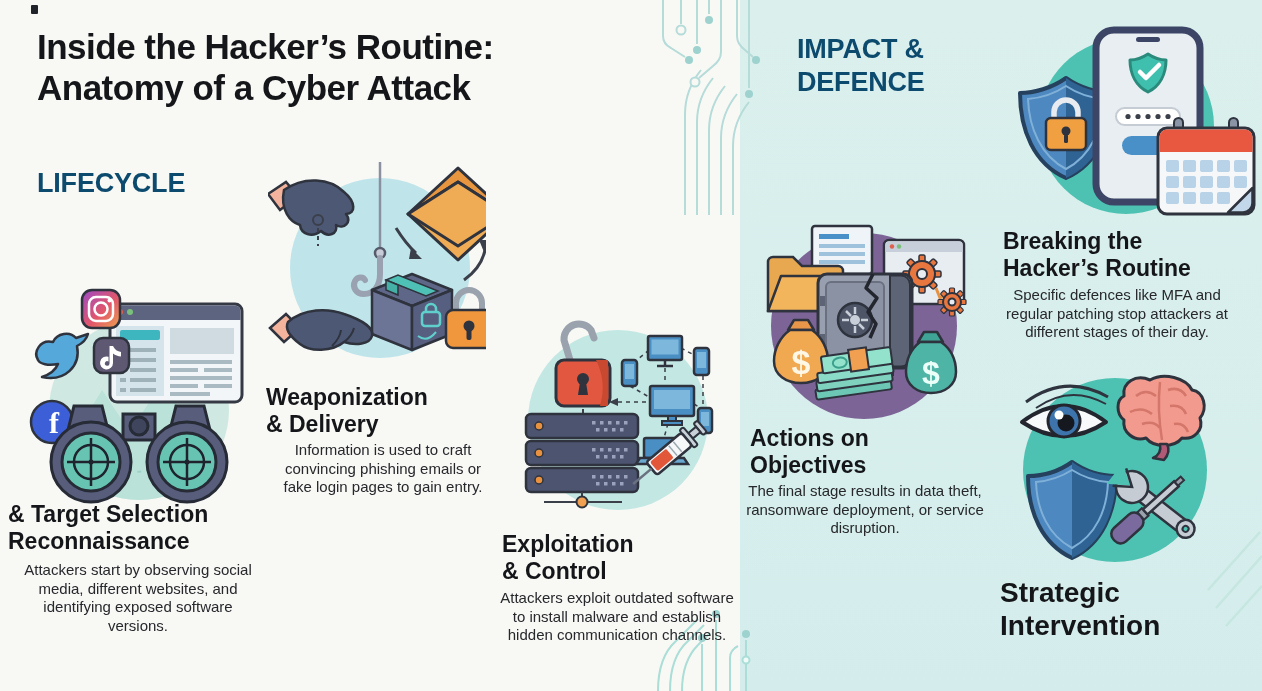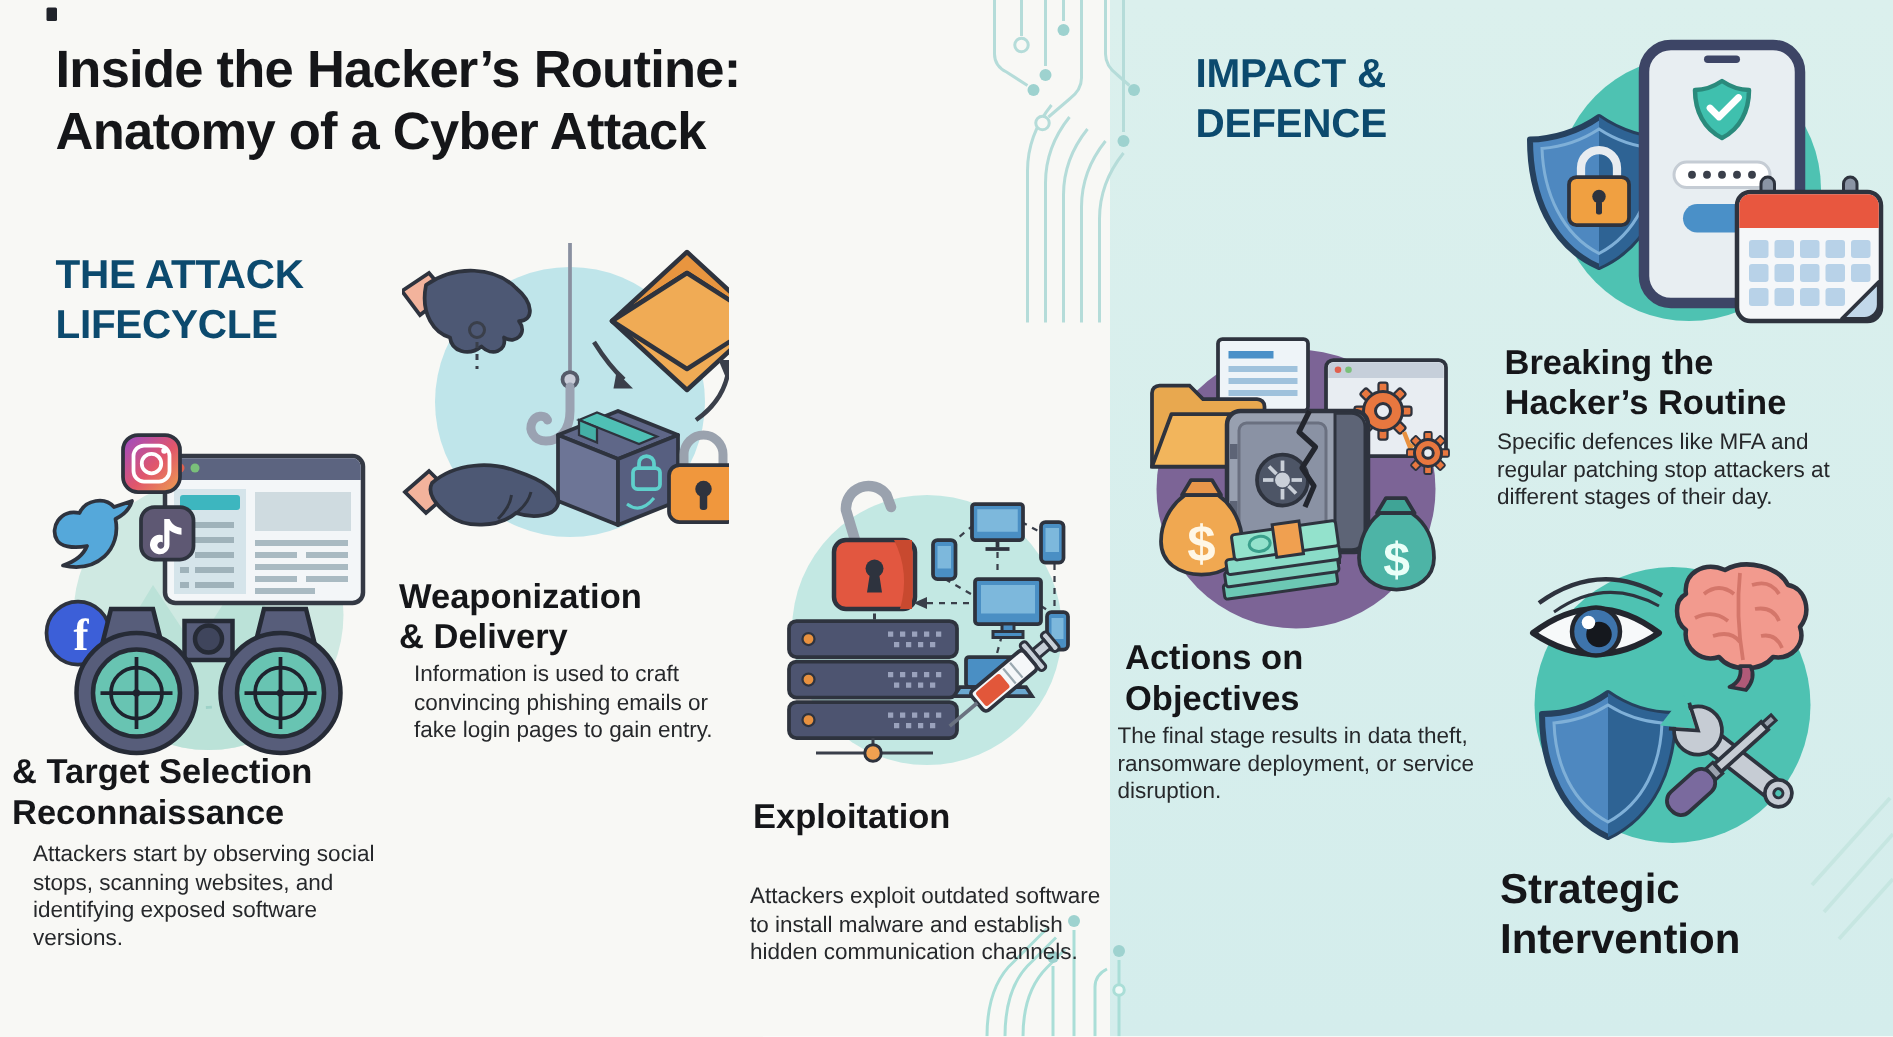--- a/index.html
+++ b/index.html
@@ -4,21 +4,21 @@
 <style>
   html,body{margin:0;padding:0;}
   .canvas{position:relative;width:1262px;height:691px;overflow:hidden;
           background:#f8f8f5;font-family:"Liberation Sans",sans-serif;color:#17181a;}
   .abs{position:absolute;}
   .panel-right{left:740px;top:0;width:522px;height:691px;
                background:linear-gradient(180deg,#dbf0ed 0%,#d4edec 100%);}
   .title{font-size:35px;line-height:1.17;font-weight:700;letter-spacing:-.5px;color:#151619;}
   .sec-h{font-size:27px;line-height:1.22;font-weight:700;letter-spacing:-.2px;color:#0c4a6e;}
   .hd{font-size:23px;line-height:1.18;font-weight:700;color:#151619;}
-  .bd{font-size:15px;line-height:1.24;color:#26282b;margin:0;}
+  .bd{font-size:15px;line-height:1.24;text-align:center;color:#26282b;margin:0;}
   svg{display:block;}
 </style>
 </head>
 <body>
 
 <div class="canvas">
 
   <div class="abs panel-right"></div>
 
   <svg class="abs" style="left:645px;top:0" width="130" height="215" viewBox="0 0 130 215">
@@ -70,21 +70,20 @@
   </svg>
 
   <div class="abs" style="left:31px;top:5px;width:7px;height:9px;background:#20232a;border-radius:1px"></div>
 
   <div class="abs title" style="left:37px;top:27px;width:650px">
     <div>Inside the Hacker’s Routine:</div>
     <div>Anatomy of a Cyber Attack</div>
   </div>
 
   <div class="abs sec-h" style="left:37px;top:167px;width:240px">
-    <div>THE ATTACK</div>
     <div>LIFECYCLE</div>
   </div>
 
   <div class="abs sec-h" style="left:797px;top:33px;width:220px">
     <div>IMPACT &amp;</div>
     <div>DEFENCE</div>
   </div>
 
   <svg class="abs" style="left:24px;top:282px" width="222" height="222" viewBox="0 0 222 222">
     <defs>
@@ -169,21 +168,21 @@
         <circle cx="143" cy="62" r="17"></circle>
           <path d="M143,38 V86 M119,62 H167"></path>
       </g>
       <circle cx="143" cy="62" r="2.5" fill="#1e232e" stroke="none"></circle>
     </g>
   </svg>
   <div class="abs hd" style="left:8px;top:501px;width:262px">
     <div>&amp; Target Selection</div>
     <div>Reconnaissance</div>
   </div>
-  <p class="abs bd" style="left:22px;top:561px;width:232px">Attackers start by observing social stops, scanning websites, and identifying exposed software versions.</p>
+  <p class="abs bd" style="left:22px;top:561px;width:232px">Attackers start by observing social media, different websites, and identifying exposed software versions.</p>
 
   <svg class="abs" style="left:268px;top:162px" width="218" height="218" viewBox="0 0 218 218">
     <circle cx="112" cy="106" r="90" fill="#bfe5ea"></circle>
     <line x1="112" y1="0" x2="112" y2="86" stroke="#8a90a0" stroke-width="2.5"></line>
     <g transform="translate(142,6)">
       <polygon points="48,0 98,46 48,14 -2,46" fill="#e8953f" stroke="#2e333e" stroke-width="3" stroke-linejoin="round"></polygon>
       <polygon points="-2,46 48,14 98,46 48,92" fill="#f0ab55" stroke="#2e333e" stroke-width="3" stroke-linejoin="round"></polygon>
       <path d="M-2,46 L48,78 L98,46" fill="none" stroke="#2e333e" stroke-width="3" stroke-linejoin="round"></path>
     </g>
     <g>
@@ -337,20 +336,21 @@
       <rect x="13" y="-3" width="5" height="23" rx="2" fill="#c8d0d8" stroke="#2e333e" stroke-width="2"></rect>
       <rect x="18" y="0" width="46" height="17" rx="3" fill="#f5f7f9" stroke="#2e333e" stroke-width="2.5"></rect>
       <rect x="40" y="2.5" width="21" height="12" rx="2" fill="#e2573a"></rect>
       <line x1="30" y1="2" x2="30" y2="15" stroke="#9aa8b0" stroke-width="1.5"></line>
       <line x1="36" y1="2" x2="36" y2="15" stroke="#9aa8b0" stroke-width="1.5"></line>
       <line x1="64" y1="8.5" x2="88" y2="8.5" stroke="#6a7280" stroke-width="2.5"></line>
     </g>
   </svg>
   <div class="abs hd" style="left:502px;top:531px;width:230px">
     <div>Exploitation</div>
+    <div>&amp; Control</div>
   </div>
   <p class="abs bd" style="left:500px;top:589px;width:234px">Attackers exploit outdated software to install malware and establish hidden communication channels.</p>
 
   <svg class="abs" style="left:760px;top:218px" width="210" height="210" viewBox="0 0 210 210">
     <circle cx="104" cy="108" r="93" fill="#7c6496"></circle>
     <g>
       <g transform="translate(42,8)">
         <rect x="10" width="60" height="48" rx="3" fill="#eef4f8" stroke="#2e333e" stroke-width="2.5"></rect>
         <rect x="17" y="8" width="30" height="5" fill="#4a90c8"></rect>
         <rect x="17" y="18" width="46" height="4" fill="#9fc2dc"></rect>

